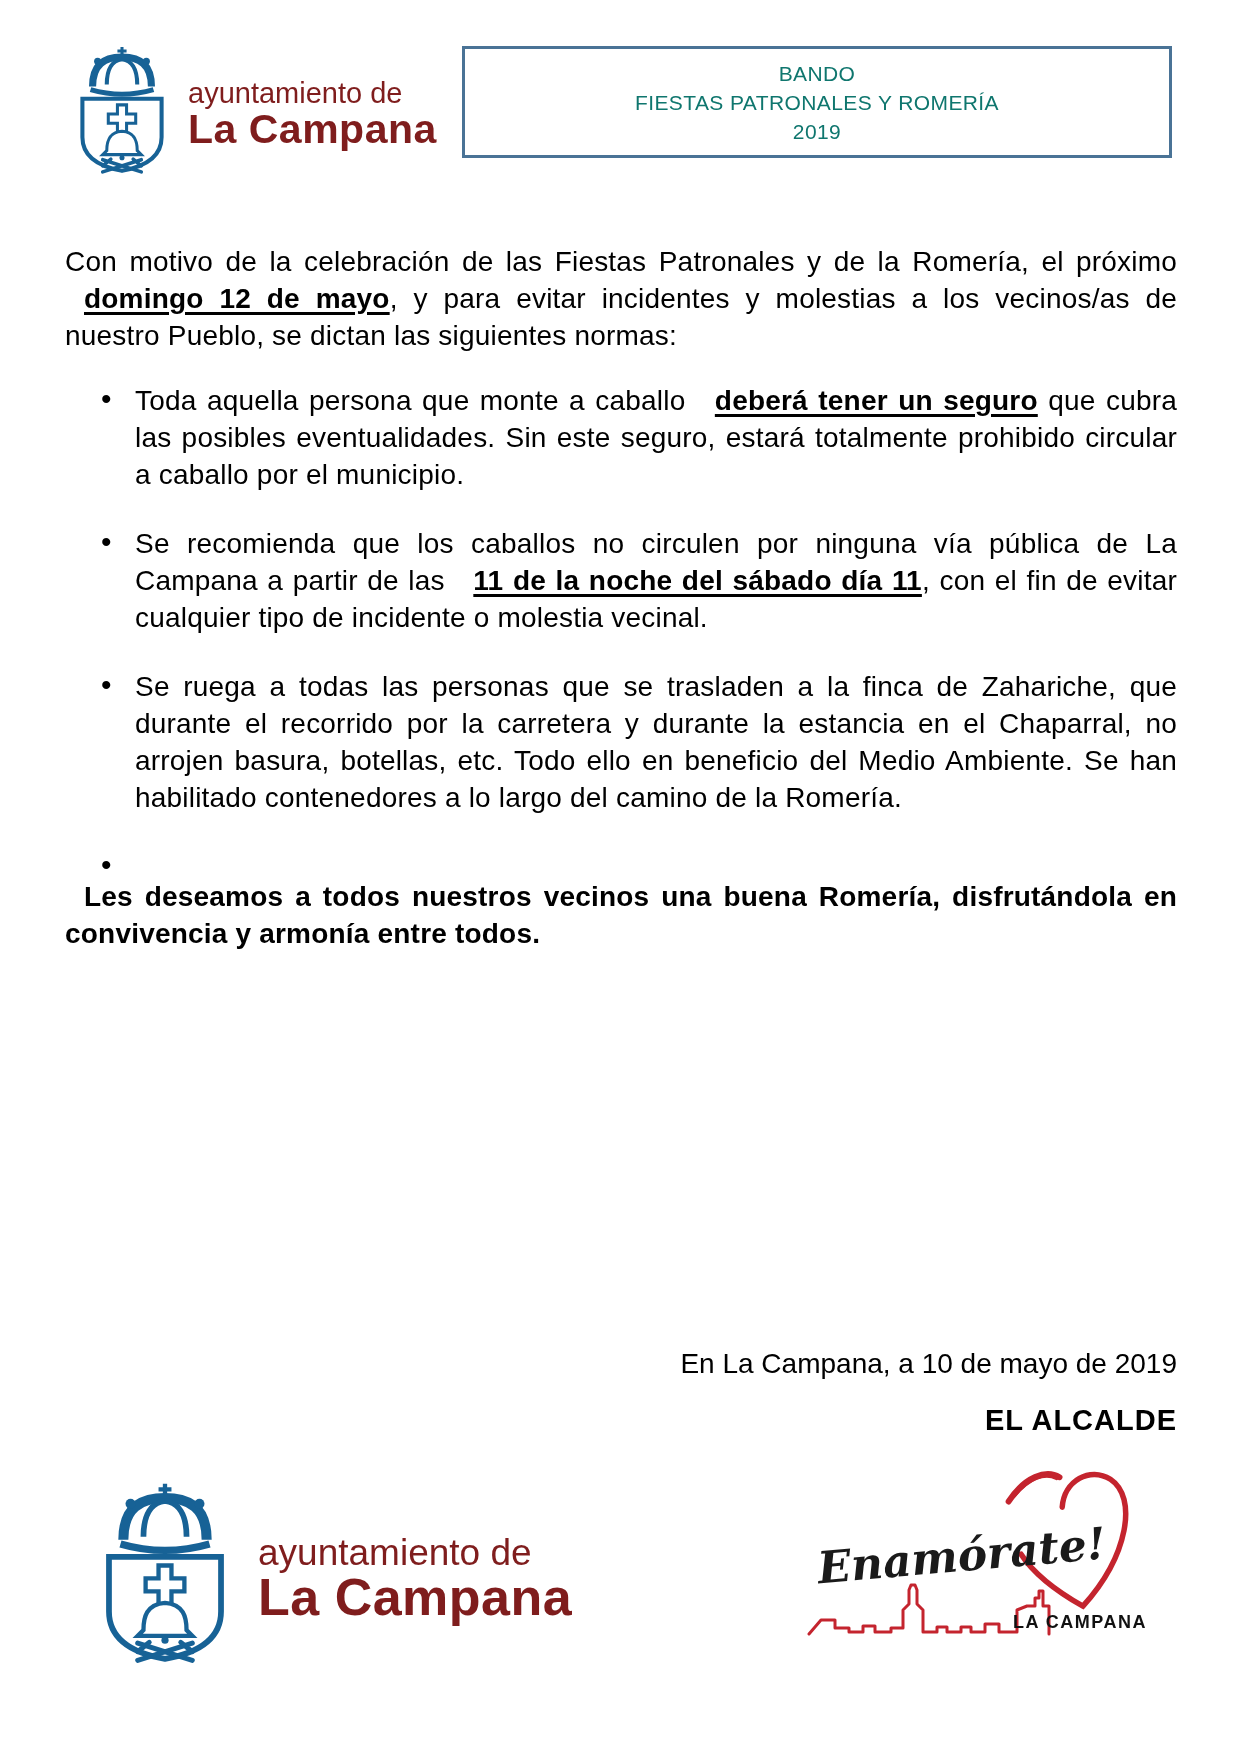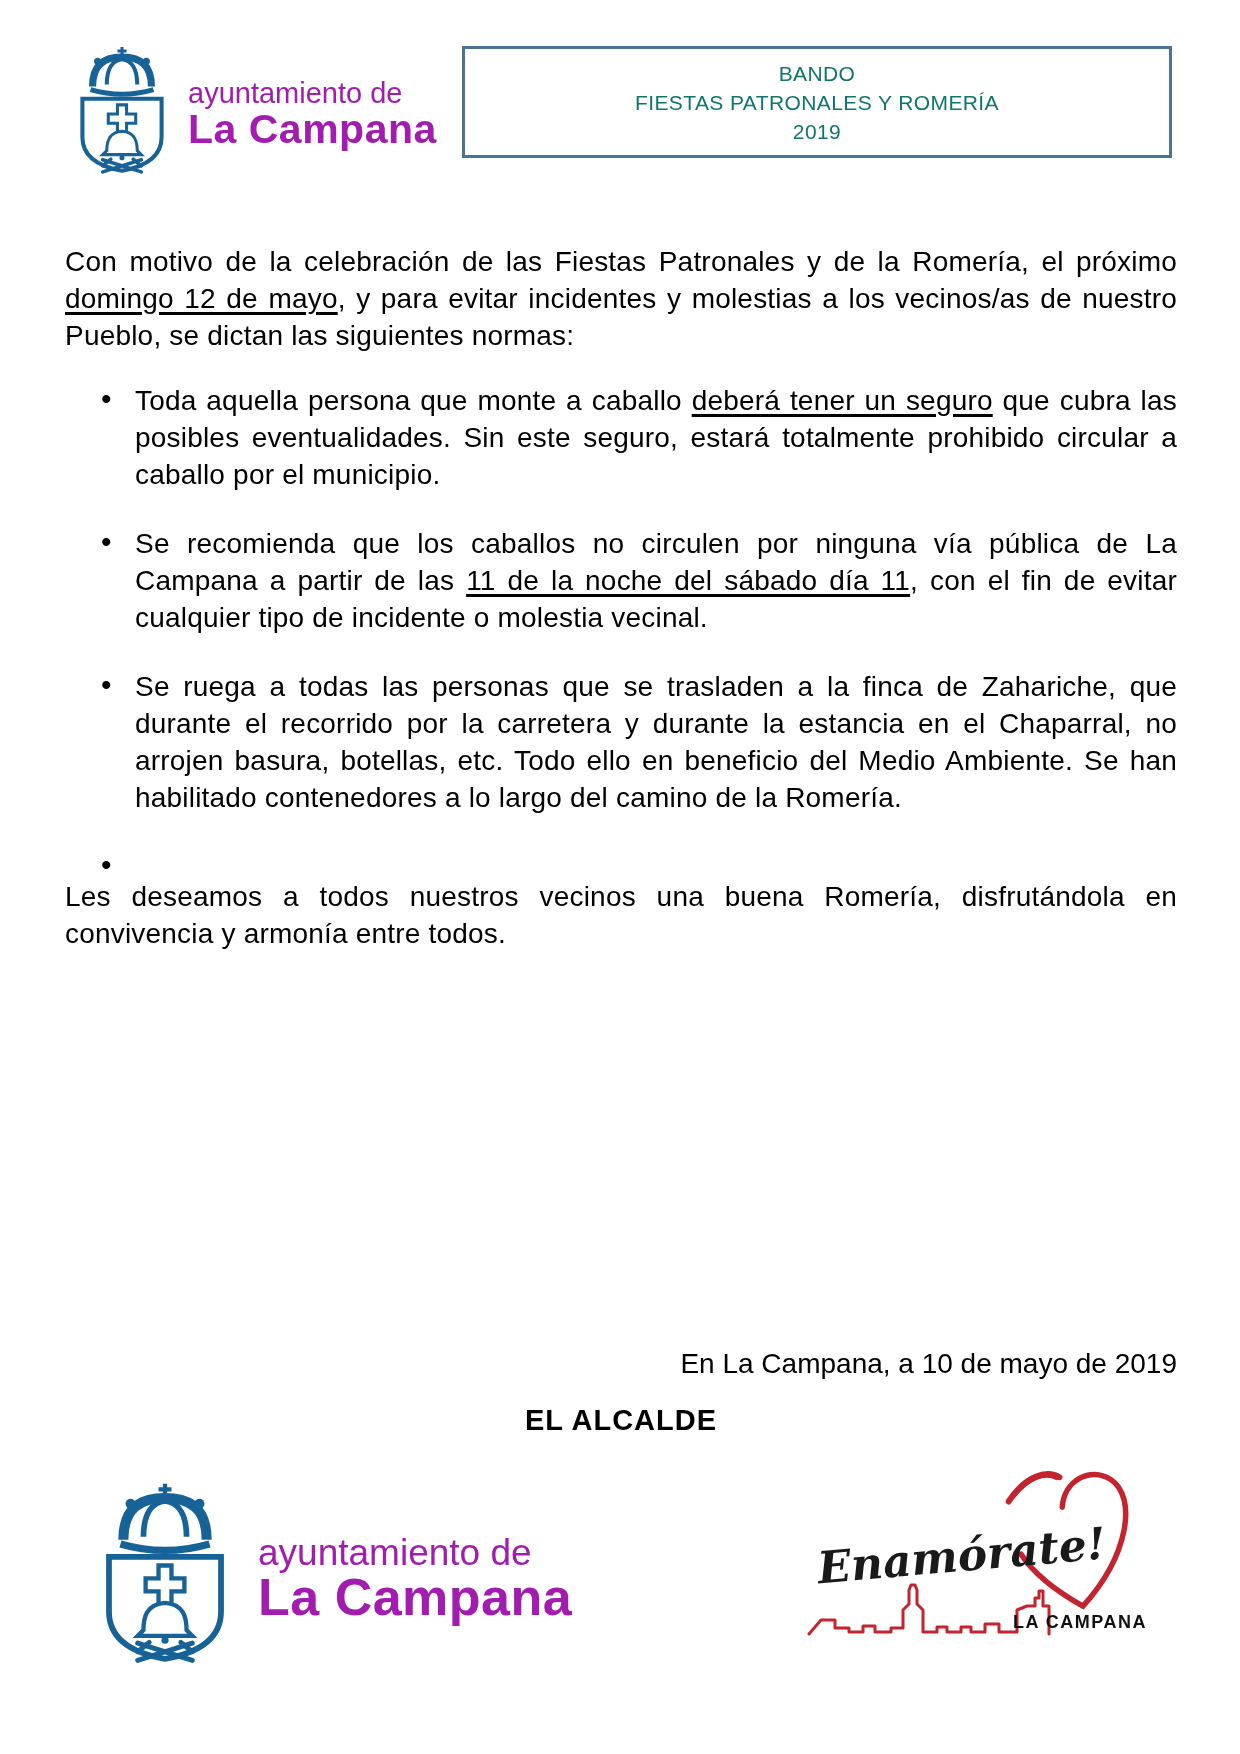--- a/index.html
+++ b/index.html
@@ -14,21 +14,21 @@
   }
 
   
   .top-logo {
     position: absolute;
     left: 66px; top: 46px;
     display: flex;
     align-items: center;
     gap: 10px;
   }
-  .crest-text { line-height: 1.02; color: #a21caf; }
+  .crest-text { line-height: 1.02; color: #7f1d1d; }
   .crest-text .l1 { font-size: 29px; }
   .crest-text .l2 { font-size: 41px; font-weight: bold; letter-spacing: 0.5px; }
 
   .header-box {
     position: absolute;
     left: 462px; top: 46px;
     width: 704px; height: 106px;
     border: 3px solid #4a7396;
     box-sizing: content-box;
     display: flex;
@@ -60,36 +60,36 @@
     padding-left: 70px;
     margin-bottom: 32px;
     text-align: justify;
   }
   ul.norms li .dot {
     position: absolute;
     left: 36px; top: -2px;
     font-size: 30px;
   }
   .closing { font-weight: bold; margin-top: 62px !important; }
-  .b { font-weight: normal; }
+  .b { font-weight: bold; margin-left: 19px; }
   .u { text-decoration: underline; text-decoration-thickness: 3px; text-underline-offset: 4px; }
 
   
   .place-date {
     position: absolute;
     left: 65px; top: 1348px;
     width: 1112px;
     text-align: right;
     font-size: 28px;
   }
   .signer {
     position: absolute;
     left: 65px; top: 1404px;
     width: 1112px;
-    text-align: center;
+    text-align: right;
     font-size: 29px;
     font-weight: bold;
     letter-spacing: 1px;
   }
 
   
   .footer-logo {
     position: absolute;
     left: 86px; top: 1482px;
     display: flex;

